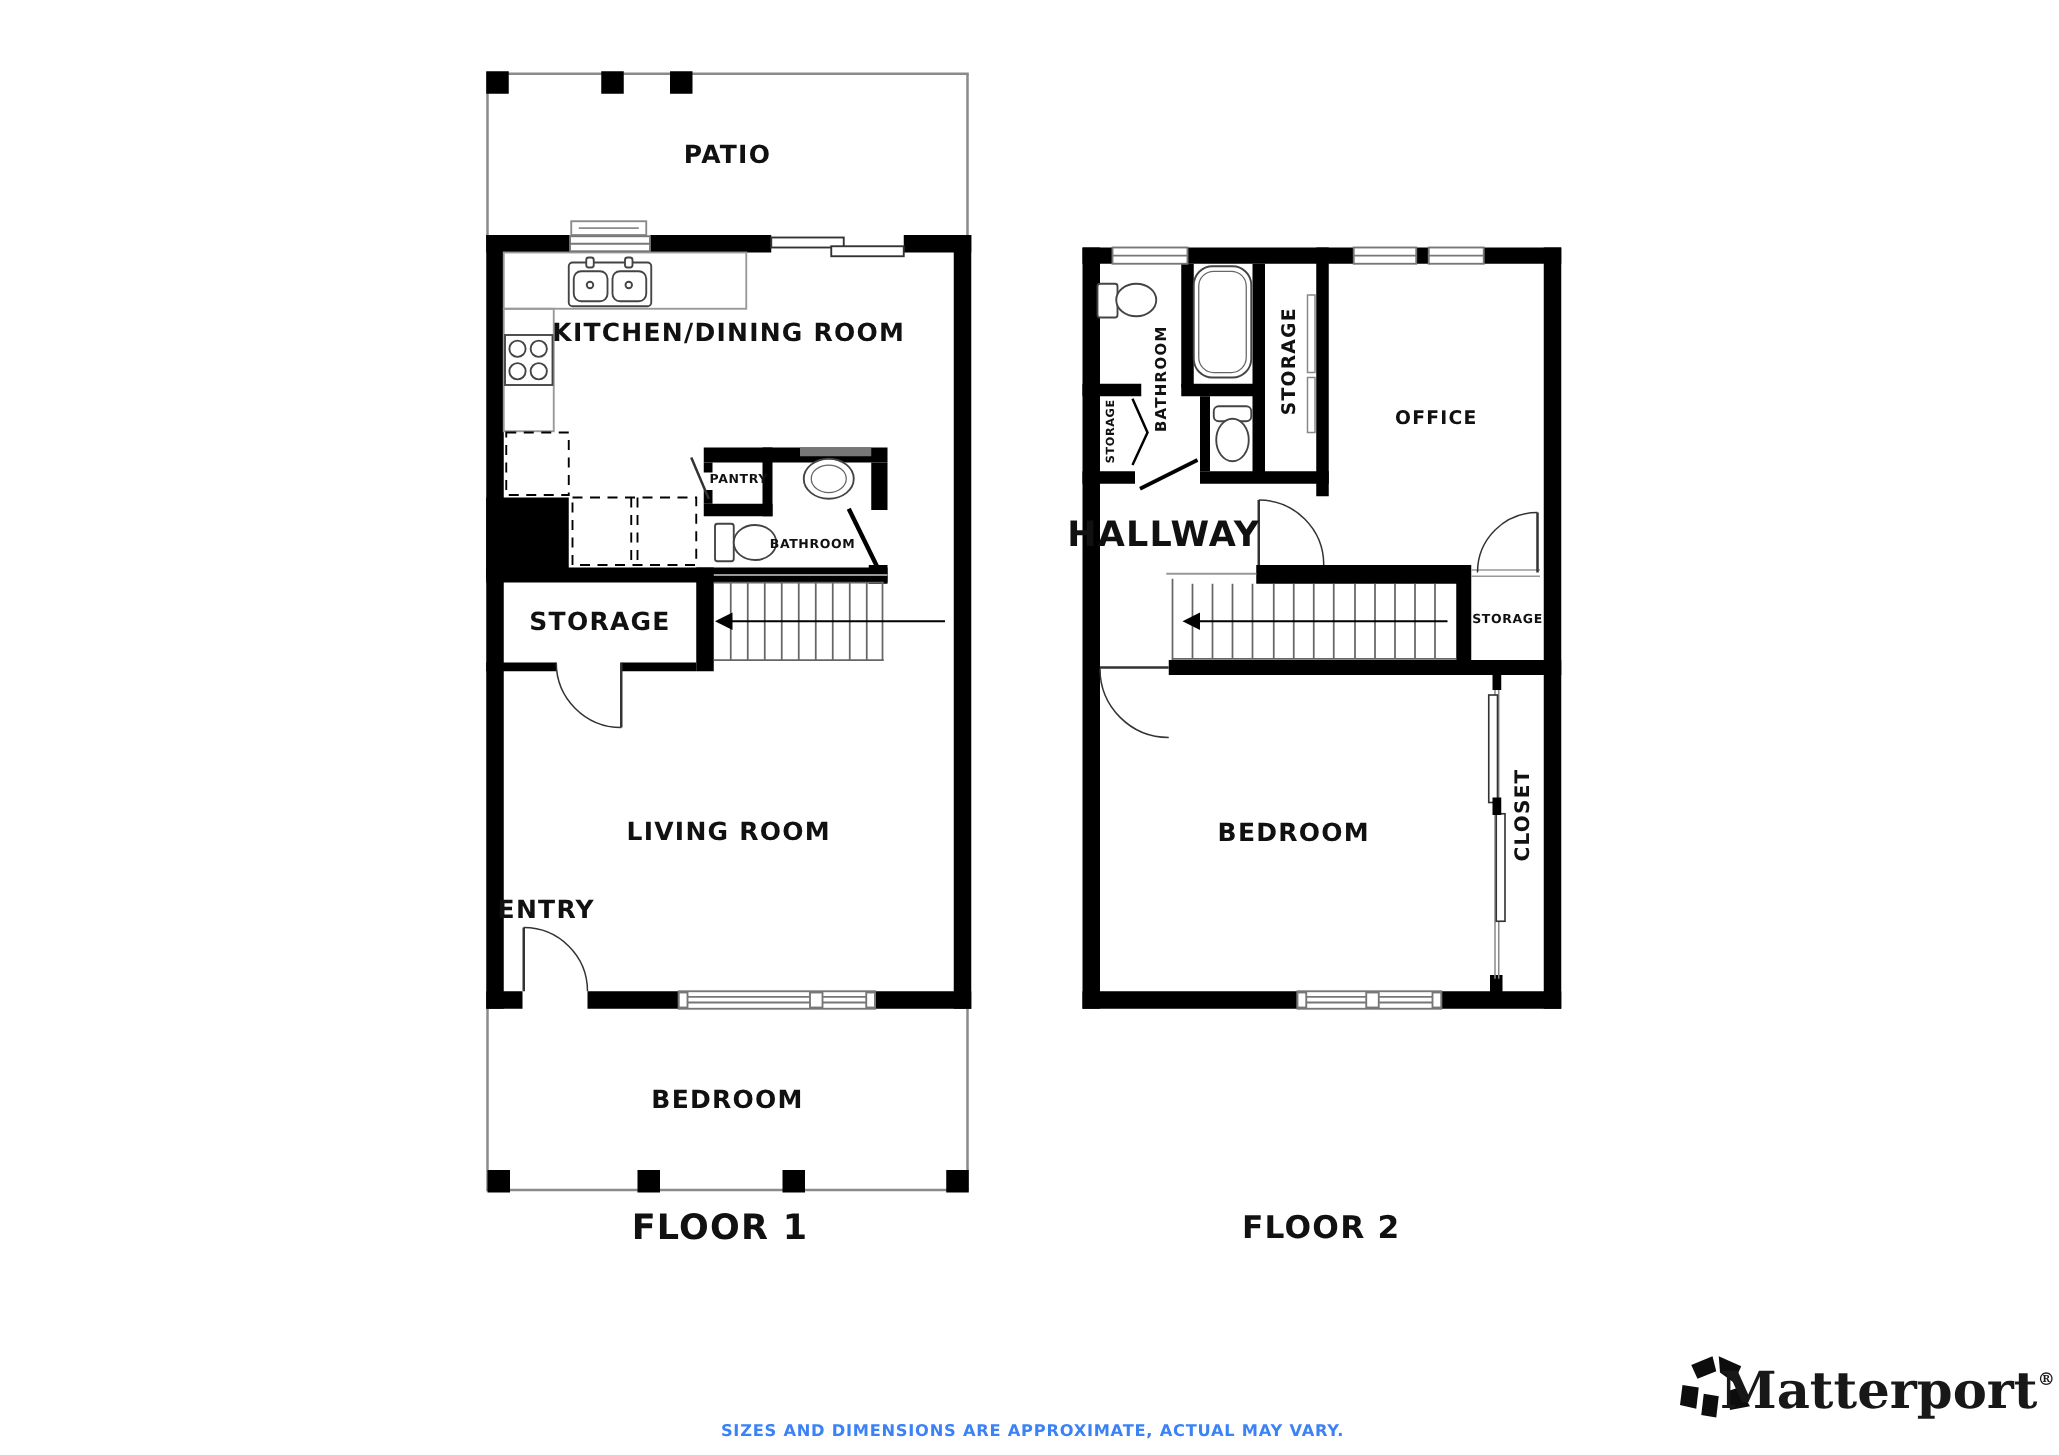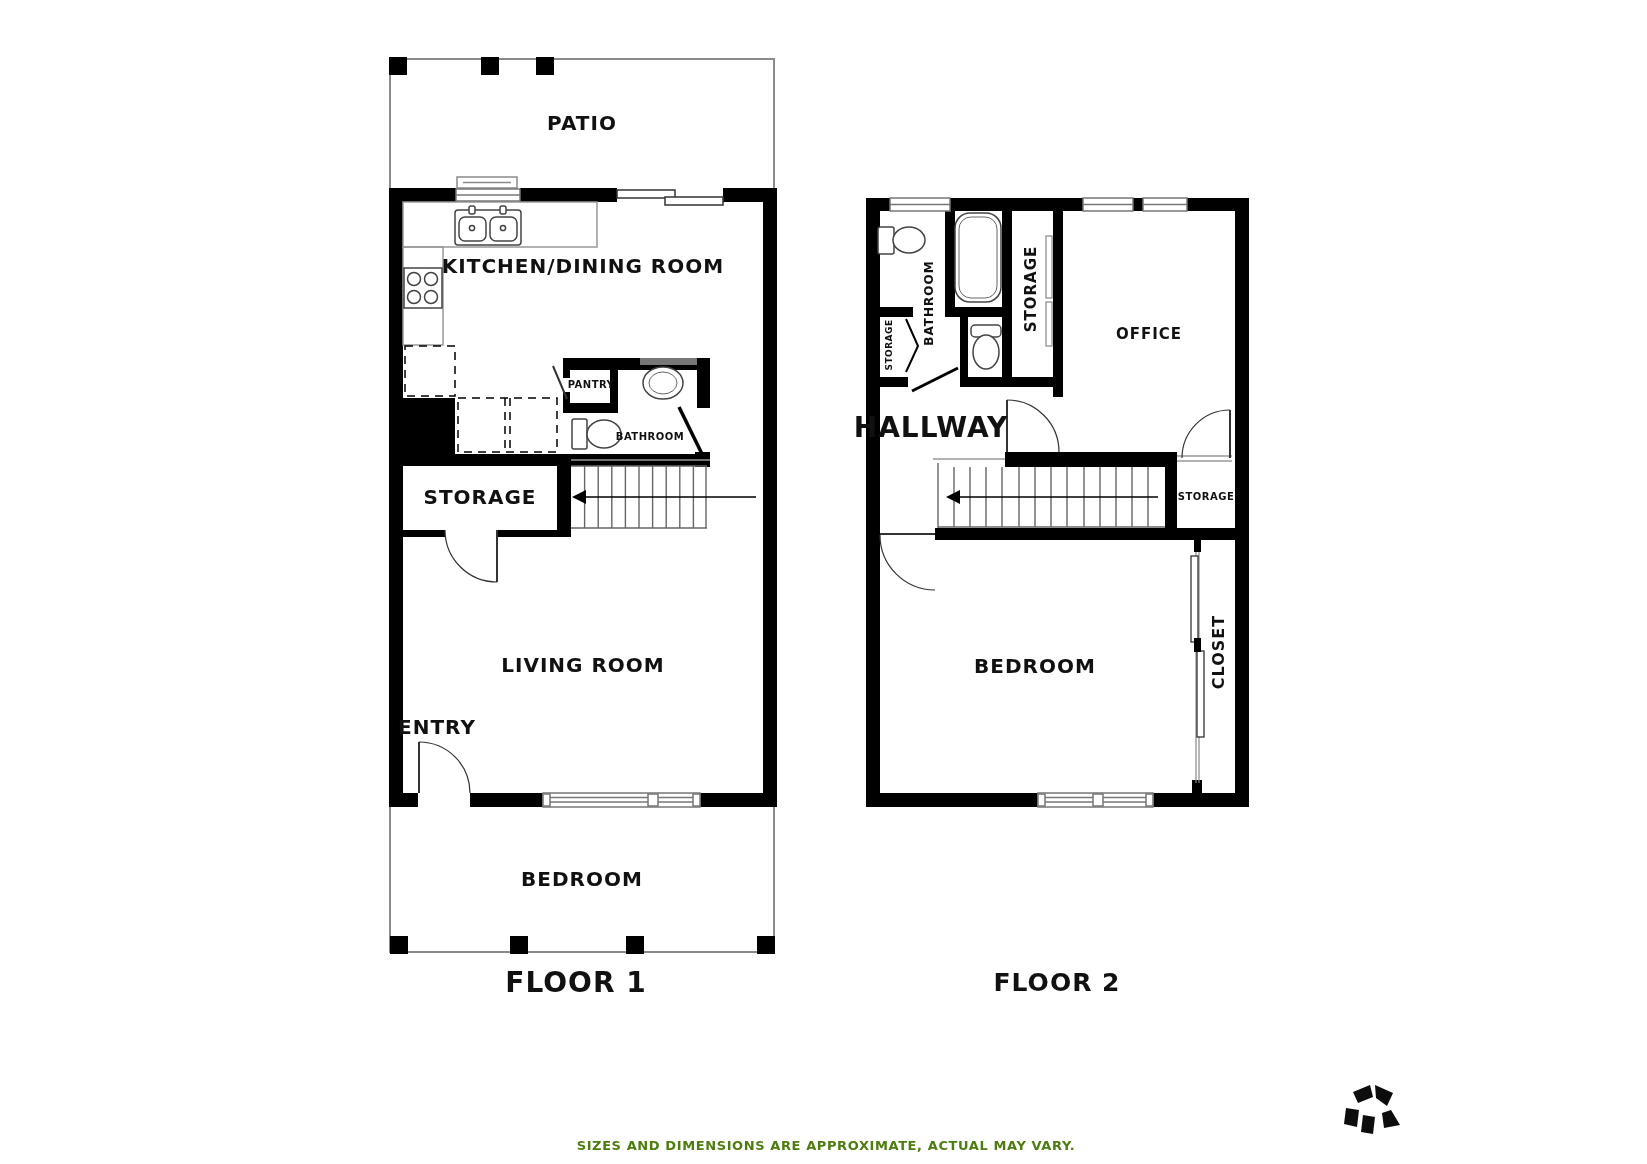--- a/index.html
+++ b/index.html
@@ -4,21 +4,21 @@
 <style>
   html,body{margin:0;padding:0;background:#fff;}
   #canvas{position:relative;width:1647px;height:1164px;background:#fff;overflow:hidden;
           font-family:"DejaVu Sans","Liberation Sans",sans-serif;font-weight:bold;}
   #plan-svg{position:absolute;left:0;top:0;}
   .lbl{position:absolute;transform:translate(-50%,-50%);color:#111;white-space:nowrap;
        letter-spacing:1px;}
   .lbl.rot{transform:translate(-50%,-50%) rotate(-90deg);}
   .lbl.small{letter-spacing:0.5px;}
   #disclaimer{position:absolute;left:826px;top:1145px;transform:translate(-50%,-50%);
-       font-size:13px;color:#4d7c0f;letter-spacing:0.6px;}
+       font-size:13px;color:#3b82f6;letter-spacing:0.6px;}
   #brand{position:absolute;left:1344px;top:1076px;width:300px;height:70px;
        display:flex;align-items:flex-start;}
   #brand-text{font-family:"DejaVu Serif","Liberation Serif",serif;font-size:41px;
        color:#181818;line-height:56px;margin-left:8px;letter-spacing:0;}
   #brand-reg{font-family:"DejaVu Serif","Liberation Serif",serif;font-size:14px;
        color:#181818;vertical-align:18px;}
 </style>
 </head>
 <body>
 
@@ -314,14 +314,18 @@
 <span class="lbl rot" style="left:1031px;top:289px;font-size:15px;">STORAGE</span>
 <span class="lbl" style="left:1149px;top:334px;font-size:15px;">OFFICE</span>
 <span class="lbl" style="left:931px;top:427px;font-size:28px;">HALLWAY</span>
 <span class="lbl small" style="left:1206px;top:496px;font-size:10px;">STORAGE</span>
 <span class="lbl" style="left:1035px;top:666px;font-size:20px;">BEDROOM</span>
 <span class="lbl rot" style="left:1218px;top:652px;font-size:16px;">CLOSET</span>
 <span class="lbl" style="left:1057px;top:982px;font-size:25px;">FLOOR 2</span>
 
 <div id="disclaimer">SIZES AND DIMENSIONS ARE APPROXIMATE, ACTUAL MAY VARY.</div>
 
-
+<div id="brand">
+  <div style="width:58px;height:58px;"></div>
+  <div id="brand-text"><span>Matterport</span><span id="brand-reg">®</span></div>
 </div>
 
+</div>
+
 </body></html>

